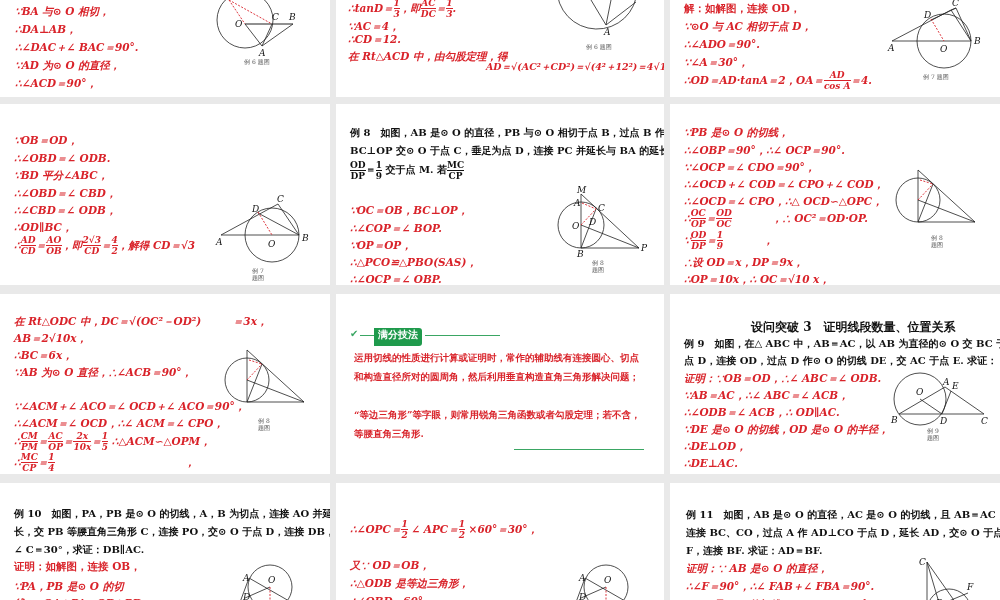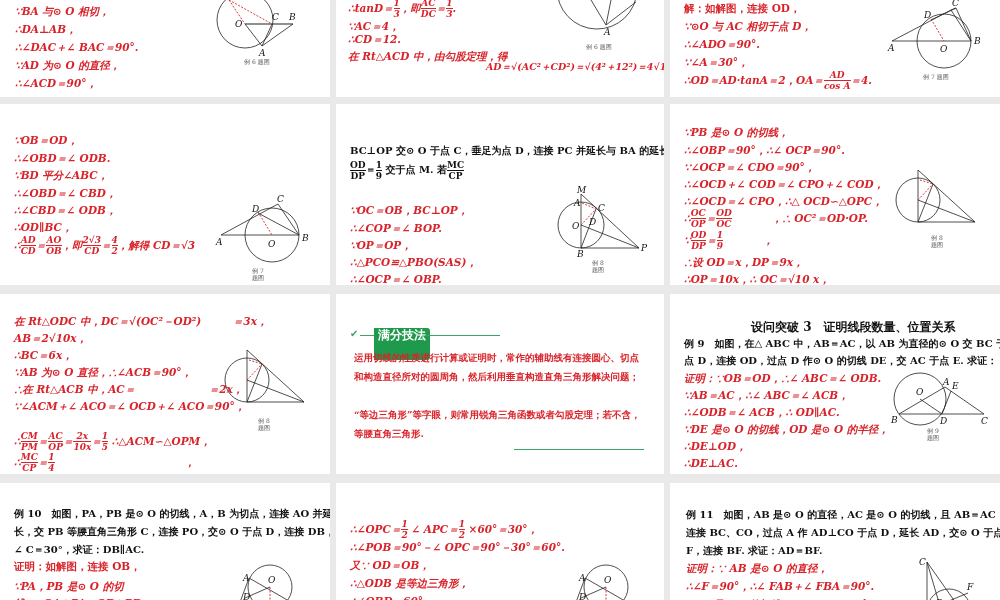--- a/index.html
+++ b/index.html
@@ -10,21 +10,21 @@
   .line{position:absolute;white-space:nowrap;font-size:10.5px;font-weight:bold;font-style:italic;line-height:13px;}
   .red{color:#d9232a;}
   .blk{color:#111;font-style:normal;}
   .cap{position:absolute;font-size:6px;color:#555;font-weight:normal;font-style:normal;font-family:"DejaVu Serif",serif;line-height:7px;}
   .frac{display:inline-block;vertical-align:middle;text-align:center;font-size:9px;line-height:10px;}
   .frac span{display:block;}
   .frac span.top{border-bottom:1px solid currentColor;}
   svg{position:absolute;overflow:visible;}
   svg text{font-family:"DejaVu Serif",serif;font-style:italic;font-size:9px;fill:#111;}
   .tip{position:absolute;color:#d9232a;font-size:9.5px;font-weight:bold;line-height:16px;font-family:"DejaVu Serif",serif;white-space:nowrap;}
-  .badge{position:absolute;background:#1f9a4c;color:#fff;font-size:12px;font-weight:bold;padding:0 4px;height:32px;line-height:14px;border-radius:0 3px 3px 0;font-family:"DejaVu Sans",sans-serif;}
+  .badge{position:absolute;background:#1f9a4c;color:#fff;font-size:10px;font-weight:bold;padding:0 4px;height:18px;line-height:14px;border-radius:0 3px 3px 0;font-family:"DejaVu Sans",sans-serif;}
   .gline{position:absolute;height:1px;background:#3aa663;}
   .title{position:absolute;font-size:12px;font-weight:bold;color:#111;white-space:nowrap;font-family:"DejaVu Serif",serif;}
 </style>
 </head>
 <body>
 
 <div class="slide c0 r0">
   <div class="line red" style="left:15px;top:45px">∵BA 与⊙ O 相切，</div>
   <div class="line red" style="left:15px;top:63px">∴DA⊥AB，</div>
   <div class="line red" style="left:15px;top:81px">∴∠DAC＋∠ BAC＝90°.</div>
@@ -110,20 +110,21 @@
     <text x="216" y="141">A</text>
     <text x="302" y="137">B</text>
     <text x="277" y="98">C</text>
     <text x="252" y="108">D</text>
     <text x="268" y="143">O</text>
   </svg>
   <div class="cap" style="left:252px;top:163px;width:18px;white-space:normal">例 7 题图</div>
 </div>
 
 <div class="slide c1 r1">
+  <div class="line blk" style="left:14px;top:22px;font-size:10px">例 8　如图，AB 是⊙ O 的直径，PB 与⊙ O 相切于点 B，过点 B 作</div>
   <div class="line blk" style="left:14px;top:40px;font-size:10px">BC⊥OP 交⊙ O 于点 C，垂足为点 D，连接 PC 并延长与 BA 的延长线</div>
   <div class="line blk" style="left:14px;top:56px;font-size:10px">
     <span class="frac"><span class="top">OD</span><span>DP</span></span>＝<span class="frac"><span class="top">1</span><span>9</span></span> <span>交于点 M. 若</span><span class="frac"><span class="top">MC</span><span>CP</span></span>
   </div>
   <div class="line red" style="left:14px;top:100px">∵OC＝OB，BC⊥OP，</div>
   <div class="line red" style="left:14px;top:118px">∴∠COP＝∠ BOP.</div>
   <div class="line red" style="left:14px;top:135px">∵OP＝OP，</div>
   <div class="line red" style="left:14px;top:152px">∴△PCO≌△PBO(SAS)，</div>
   <div class="line red" style="left:14px;top:169px">∴∠OCP＝∠ OBP.</div>
   <svg width="328" height="181" style="left:0;top:0">
@@ -171,22 +172,22 @@
     <line x1="250" y1="76" x2="263" y2="80" stroke="#d9232a" stroke-dasharray="2,1.5" stroke-width="0.9"></line>
   </svg>
   <div class="cap" style="left:261px;top:130px;width:18px;white-space:normal">例 8 题图</div>
 </div>
 
 <div class="slide c0 r2">
   <div class="line red" style="left:14px;top:21px">在 Rt△ODC 中，DC＝√(OC²－OD²)　　　＝3x，</div>
   <div class="line red" style="left:14px;top:38px">AB＝2√10x，</div>
   <div class="line red" style="left:14px;top:55px">∴BC＝6x，</div>
   <div class="line red" style="left:14px;top:72px">∵AB 为⊙ O 直径，∴∠ACB＝90°，</div>
-  <div class="line red" style="left:14px;top:89px">∴在 Rt△ACB 中，AC＝　　　　　　　＝2x，</div>
   <div class="line red" style="left:14px;top:106px">∵∠ACM＋∠ ACO＝∠ OCD＋∠ ACO＝90°，</div>
+  <div class="line red" style="left:14px;top:123px">∴∠ACM＝∠ OCD，∴∠ ACM＝∠ CPO，</div>
   <div class="line red" style="left:14px;top:137px">
     <span>∴</span><span class="frac"><span class="top">CM</span><span>PM</span></span>＝<span class="frac"><span class="top">AC</span><span>OP</span></span>＝<span class="frac"><span class="top">2x</span><span>10x</span></span>＝<span class="frac"><span class="top">1</span><span>5</span></span> <span>∴△ACM∽△OPM，</span>
   </div>
   <div class="line red" style="left:14px;top:158px">
     <span>∴</span><span class="frac"><span class="top">MC</span><span>CP</span></span>＝<span class="frac"><span class="top">1</span><span>4</span></span><span style="display:inline-block;width:130px"></span><span>，</span>
   </div>
   <svg width="330" height="180" style="left:0;top:0">
     <circle cx="247" cy="86" r="22" fill="none" stroke="#222" stroke-width="0.8"></circle>
     <line x1="247" y1="56" x2="247" y2="108" stroke="#222" stroke-width="0.8"></line>
     <line x1="247" y1="56" x2="304" y2="108" stroke="#222" stroke-width="0.8"></line>
@@ -254,21 +255,20 @@
     <text x="243" y="98">A</text>
     <text x="268" y="100">O</text>
     <text x="243" y="117">D</text>
   </svg>
 </div>
 
 <div class="slide c1 r3">
   <div class="line red" style="left:14px;top:36px">
     <span>∴∠OPC＝</span><span class="frac"><span class="top">1</span><span>2</span></span> <span>∠ APC＝</span><span class="frac"><span class="top">1</span><span>2</span></span> <span>×60°＝30°，</span>
   </div>
-  <div class="line red" style="left:14px;top:58px">∴∠POB＝90°－∠ OPC＝90°－30°＝60°.</div>
   <div class="line red" style="left:14px;top:76px">又∵ OD＝OB，</div>
   <div class="line red" style="left:14px;top:94px">∴△ODB 是等边三角形，</div>
   <div class="line red" style="left:14px;top:112px">∴∠OBD＝60°，</div>
   <svg width="328" height="140" style="left:0;top:0">
     <circle cx="270" cy="104" r="22" fill="none" stroke="#222" stroke-width="0.8"></circle>
     <line x1="249" y1="95" x2="310" y2="130" stroke="#222" stroke-width="0.8"></line>
     <line x1="249" y1="95" x2="236" y2="130" stroke="#222" stroke-width="0.8"></line>
     <line x1="245" y1="115" x2="270" y2="104" stroke="#222" stroke-width="0.8"></line>
     <line x1="270" y1="104" x2="270" y2="130" stroke="#d9232a" stroke-dasharray="2,1.5" stroke-width="0.9"></line>
     <text x="243" y="98">A</text>

